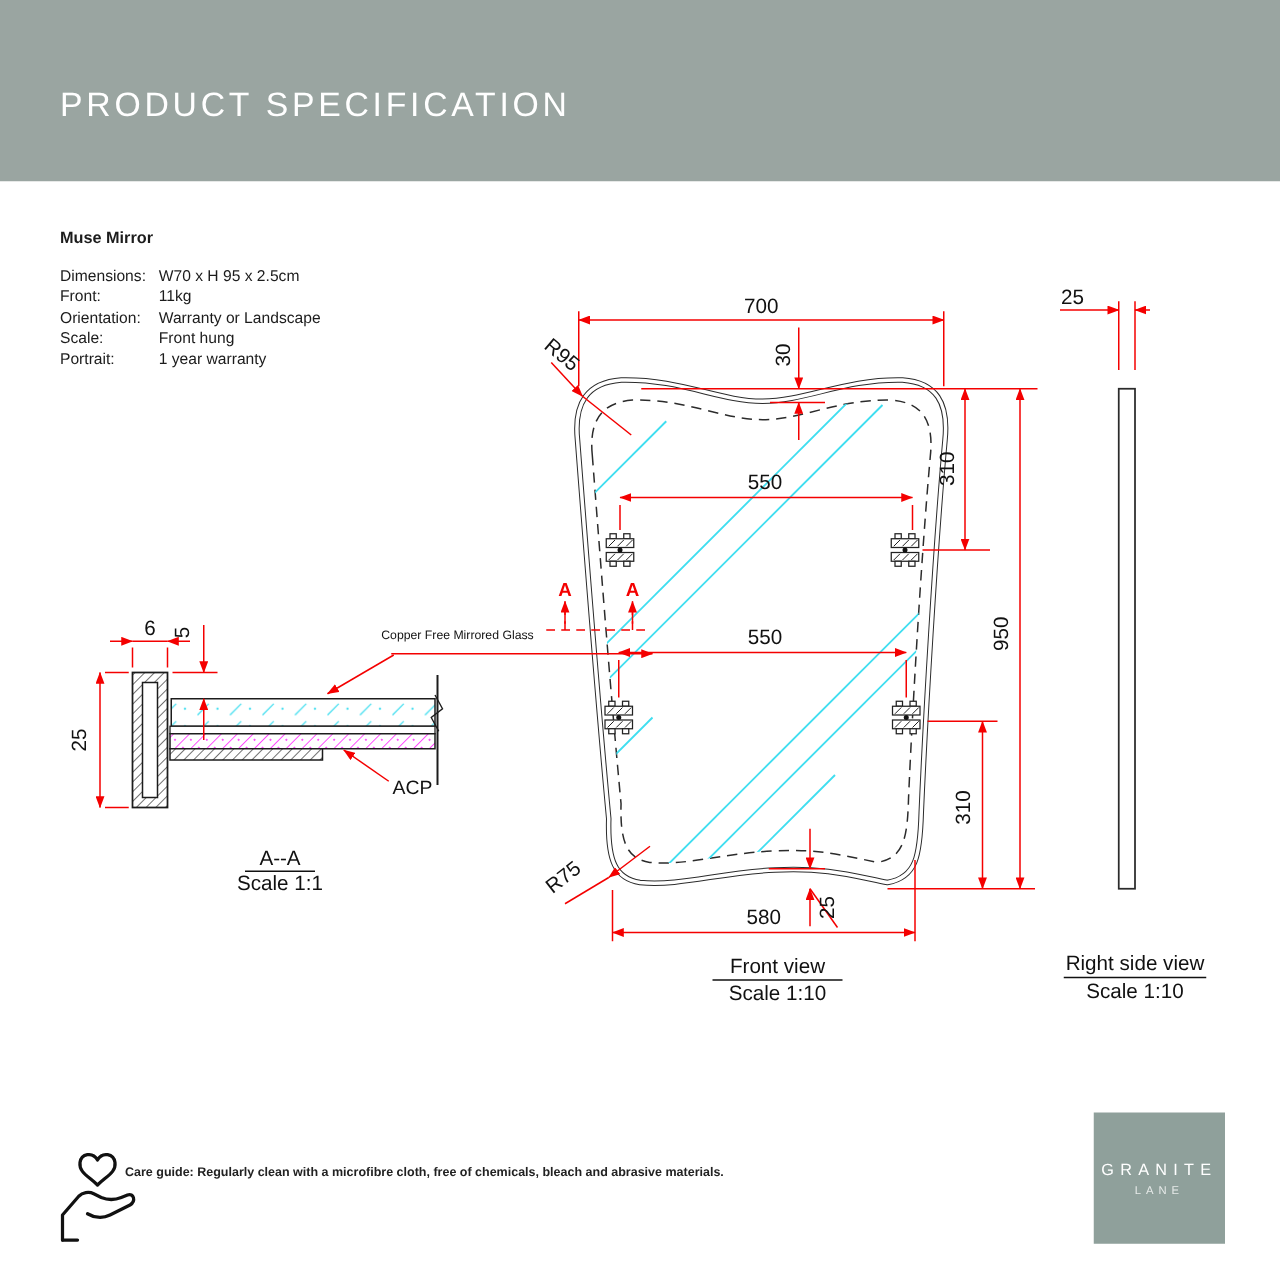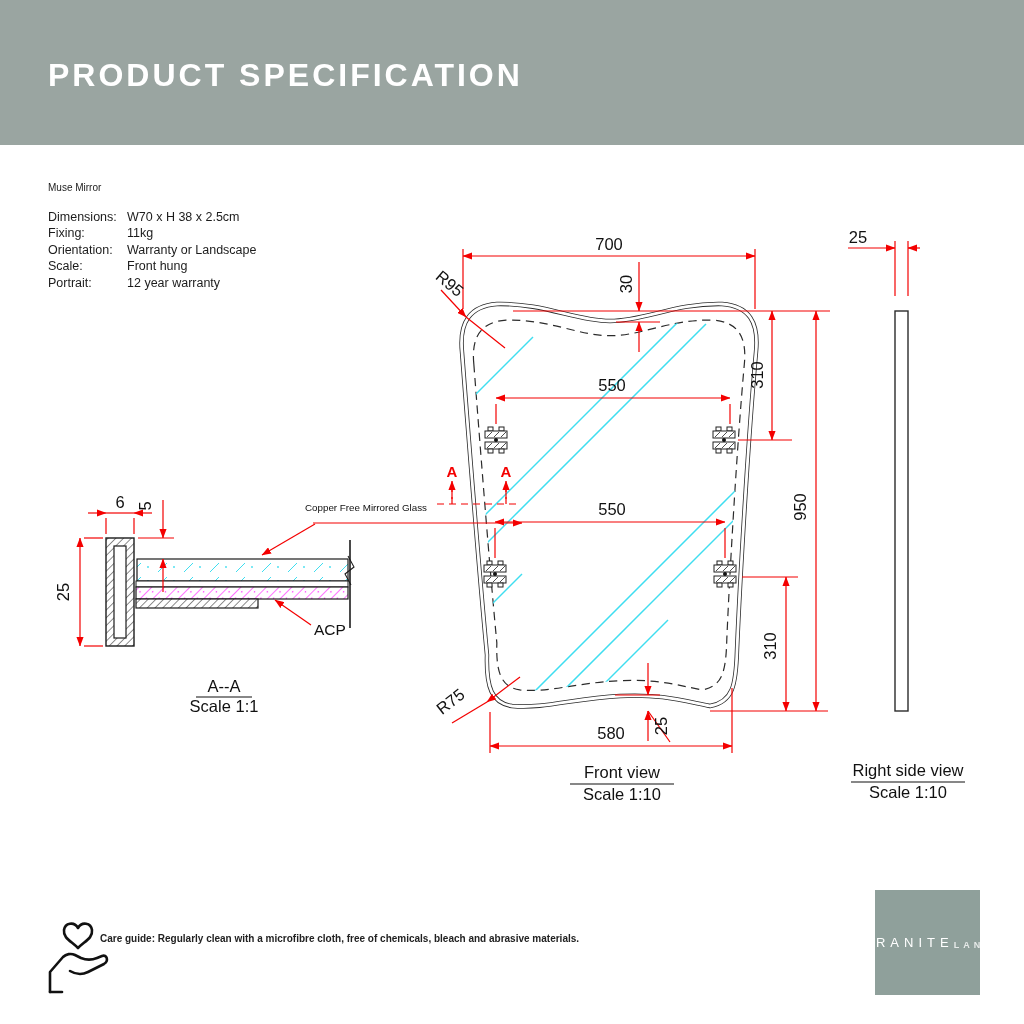--- a/index.html
+++ b/index.html
@@ -1,58 +1,58 @@
 <!DOCTYPE html>
 <html><head>
 <meta charset="utf-8">
 <style>
   html,body{margin:0;padding:0;background:#fff;}
   .page{position:relative;width:1024px;height:1024px;background:#fff;overflow:hidden;
         font-family:"Liberation Sans", sans-serif;}
   .band{position:absolute;left:0;top:0;width:1024px;height:145px;}
-  .band-title{position:absolute;left:48px;top:57px;font-size:32px;letter-spacing:3px;
-        color:#ffffff;font-weight:700;}
+  .band-title{position:absolute;left:48px;top:69px;font-size:27px;letter-spacing:3px;
+        color:#ffffff;font-weight:400;}
   .product{position:absolute;left:48px;top:182px;color:#1c1c1c;}
-  .product .pname{font-size:10px;font-weight:normal;margin-bottom:3px;}
+  .product .pname{font-size:13px;font-weight:bold;margin-bottom:3px;}
   .spec-grid{display:grid;grid-template-columns:79px auto;font-size:12.5px;line-height:16.4px;margin-top:16px;}
   .drawing-svg{position:absolute;left:0;top:0;}
   .footer-care{position:absolute;left:100px;top:933px;font-size:10px;color:#222;font-weight:bold;}
   .care-icon{position:absolute;left:42px;top:918px;}
   .logo{position:absolute;left:875px;top:890px;width:105px;height:105px;
-        display:flex;flex-direction:row;align-items:center;justify-content:center;}
+        display:flex;flex-direction:column;align-items:center;justify-content:center;}
   .logo .l1{color:#ffffff;font-size:13px;letter-spacing:5px;font-weight:500;}
-  .logo .l2{color:rgba(255,255,255,.78);font-size:9px;letter-spacing:4px;margin-top:4px;font-weight:bold;}
+  .logo .l2{color:rgba(255,255,255,.78);font-size:9px;letter-spacing:4px;margin-top:4px;}
   text{font-family:"Liberation Sans", sans-serif;}
   .dimtxt{font-size:16.5px;fill:#111;}
   .smalltxt{font-size:9.8px;fill:#111;}
   .viewtitle{font-size:16.5px;fill:#111;}
   .sectA{font-size:15px;font-weight:bold;fill:#F40000;}
 </style>
 </head>
 <body>
 
 <div class="page">
 
   <div class="band" style="background:#9AA5A1">
     <div class="band-title">PRODUCT SPECIFICATION</div>
   </div>
 
   <div class="product">
     <div class="pname">Muse Mirror</div>
     <div class="spec-grid">
       <span>Dimensions:</span>
-      <span>W70 x H 38 x 2.5cm</span>
-      <span>Fixing:</span>
+      <span>W70 x H 95 x 2.5cm</span>
+      <span>Front:</span>
       <span>11kg</span>
       <span>Orientation:</span>
       <span>Warranty or Landscape</span>
       <span>Scale:</span>
       <span>Front hung</span>
       <span>Portrait:</span>
-      <span>12 year warranty</span>
+      <span>1 year warranty</span>
     </div>
   </div>
 
   <svg class="drawing-svg" width="1024" height="1024" viewBox="0 0 1024 1024">
     <defs>
       <marker id="arr" viewBox="0 0 8 6" refX="7.6" refY="3" markerWidth="9.5" markerHeight="7.2" orient="auto-start-reverse" markerUnits="userSpaceOnUse">
         <path d="M0 0 L8 3 L0 6 Z" fill="#F40000"></path>
       </marker>
       <pattern id="hatch" width="5.5" height="5.5" patternUnits="userSpaceOnUse" patternTransform="rotate(45)">
         <rect width="5.5" height="5.5" fill="#fff"></rect>

